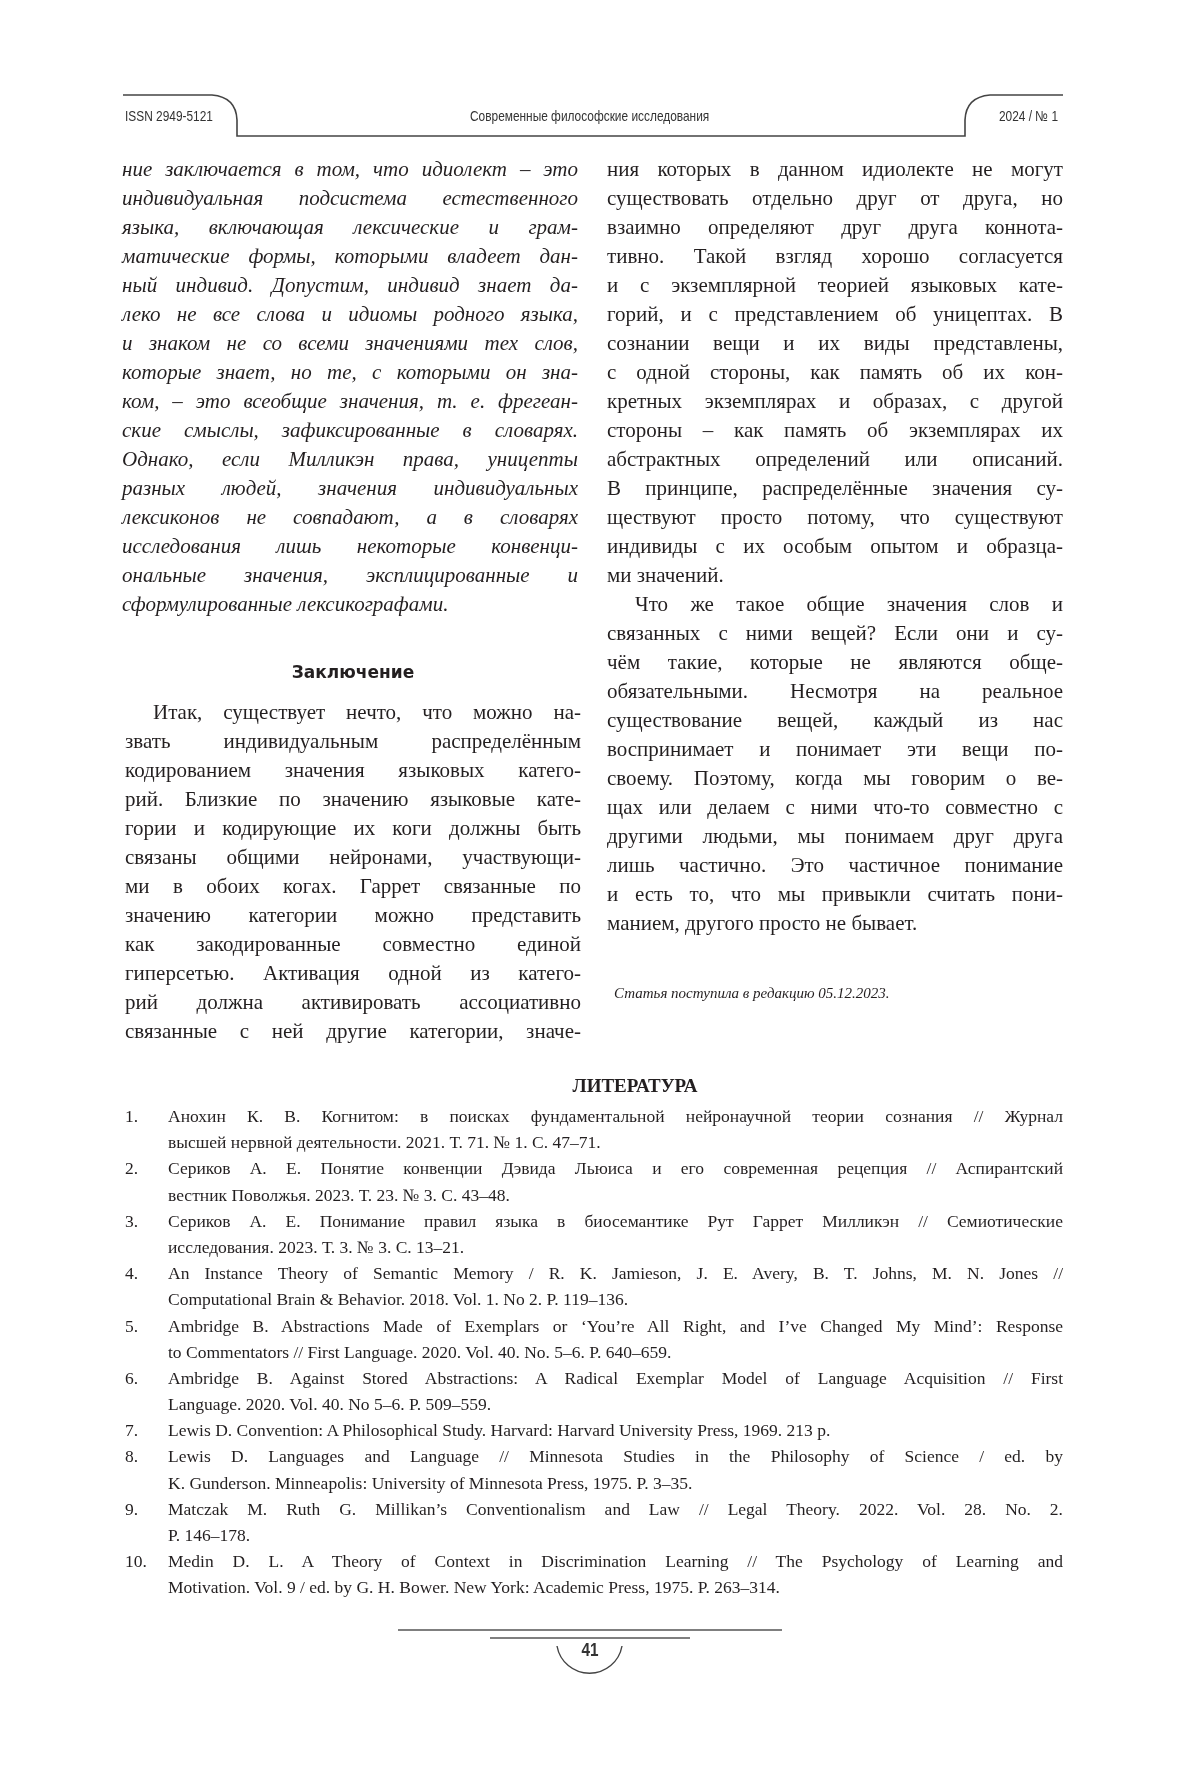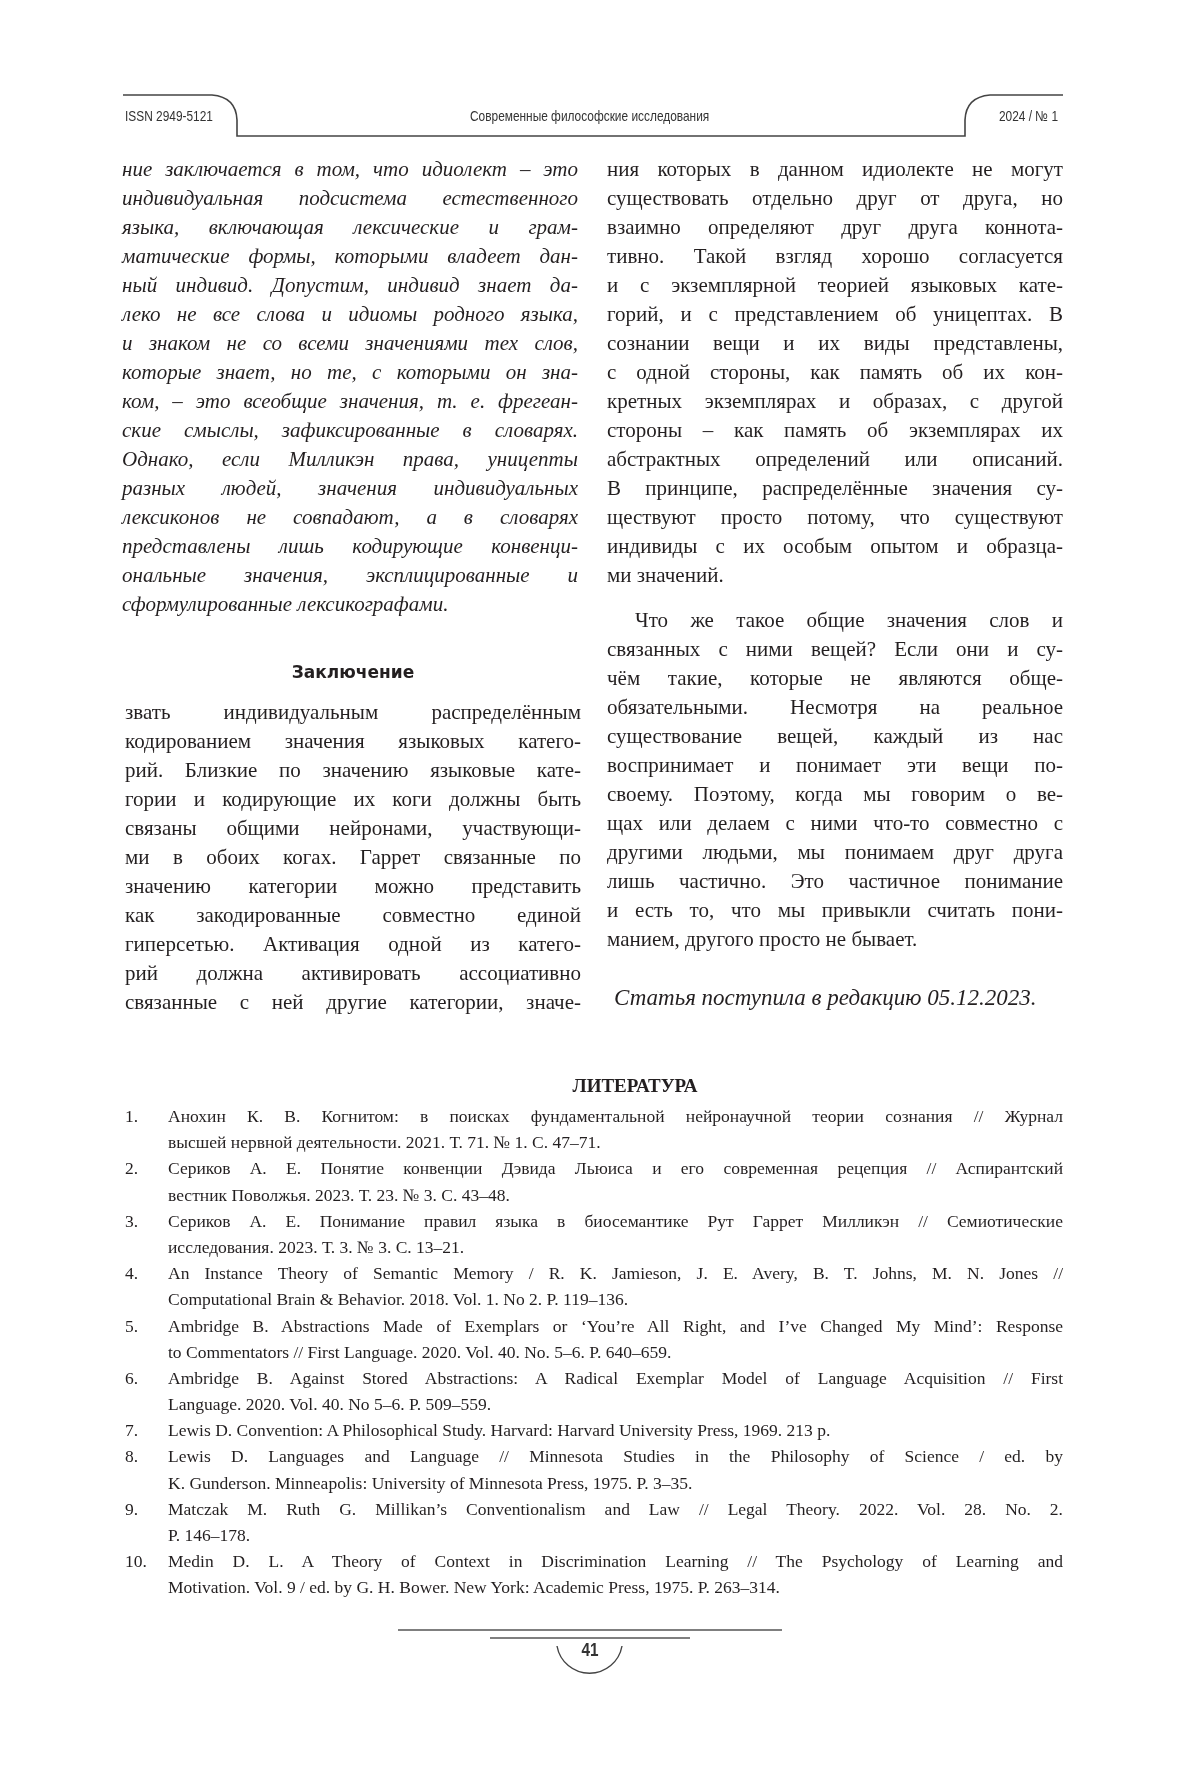--- a/index.html
+++ b/index.html
@@ -2,23 +2,23 @@
 <html><head>
 <meta charset="utf-8">
 <style>
   html, body { margin: 0; padding: 0; background: #ffffff; }
   body { width: 1200px; height: 1783px; position: relative; overflow: hidden; color: #231f20; }
   .hdr-svg { position: absolute; left: 0; top: 0; }
   .hdr-text { position: absolute; font-family: "Liberation Sans", sans-serif; font-size: 14.5px; color: #333; transform: scaleX(0.82); transform-origin: left top; white-space: nowrap; }
   .col { position: absolute; width: 456px; font-family: "Liberation Serif", serif; font-size: 21px; }
   .line { display: block; height: 29px; line-height: 29px; white-space: nowrap; text-align: justify; text-align-last: justify; }
   .line.last { text-align-last: left; }
-  .line.indent { padding-left: 28px; margin-top: 16px; }
+  .line.indent { padding-left: 28px; }
   .heading { position: absolute; font-family: "DejaVu Sans", sans-serif; font-weight: bold; font-size: 17px; color: #231f20; text-align: center; }
-  .date { position: absolute; font-family: "Liberation Serif", serif; font-style: italic; font-size: 23px; white-space: nowrap; }
+  .date { position: absolute; font-family: "Liberation Serif", serif; font-style: italic; font-size: 15px; white-space: nowrap; }
   .lit-title { position: absolute; left: 0; width: 1180px; top: 1075px; text-align: center; font-family: "Liberation Serif", serif; font-weight: bold; font-size: 19px; margin-left: 45px; }
   .refs { position: absolute; left: 125px; top: 1103px; width: 938px; font-family: "Liberation Serif", serif; font-size: 17.5px; }
   .ref { position: relative; padding-left: 43px; }
   .ref-num { position: absolute; left: 0; top: 0; height: 26.2px; line-height: 26.2px; }
   .ref .line { height: 26.2px; line-height: 26.2px; }
   .footer-svg { position: absolute; left: 0; top: 0; }
   .page-num { position: absolute; left: 560px; top: 1640px; width: 60px; text-align: center; font-family: "Liberation Sans", sans-serif; font-weight: bold; font-size: 18px; color: #333; transform: scaleX(0.85); }
 </style>
 </head>
 <body>
@@ -37,26 +37,27 @@
     <span class="line">матические формы, которыми владеет дан-</span>
     <span class="line">ный индивид. Допустим, индивид знает да-</span>
     <span class="line">леко не все слова и идиомы родного языка,</span>
     <span class="line">и знаком не со всеми значениями тех слов,</span>
     <span class="line">которые знает, но те, с которыми он зна-</span>
     <span class="line">ком, – это всеобщие значения, т. е. фрегеан-</span>
     <span class="line">ские смыслы, зафиксированные в словарях.</span>
     <span class="line">Однако, если Милликэн права, уницепты</span>
     <span class="line">разных людей, значения индивидуальных</span>
     <span class="line">лексиконов не совпадают, а в словарях</span>
-    <span class="line">представлены лишь кодирующие конвенци-</span>
+    <span class="line">исследования лишь некоторые конвенци-</span>
     <span class="line">ональные значения, эксплицированные и</span>
     <span class="line last">сформулированные лексикографами.</span>
   </div>
 <div class="heading" style="left:125px; width:456px; top:662px;">Заключение</div>
 <div class="col" id="left-p2" style="left:125px; top:698px;">
+    <span class="line indent">Итак, существует нечто, что можно на-</span>
     <span class="line">звать индивидуальным распределённым</span>
     <span class="line">кодированием значения языковых катего-</span>
     <span class="line">рий. Близкие по значению языковые кате-</span>
     <span class="line">гории и кодирующие их коги должны быть</span>
     <span class="line">связаны общими нейронами, участвующи-</span>
     <span class="line">ми в обоих когах. Гаррет связанные по</span>
     <span class="line">значению категории можно представить</span>
     <span class="line">как закодированные совместно единой</span>
     <span class="line">гиперсетью. Активация одной из катего-</span>
     <span class="line">рий должна активировать ассоциативно</span>

